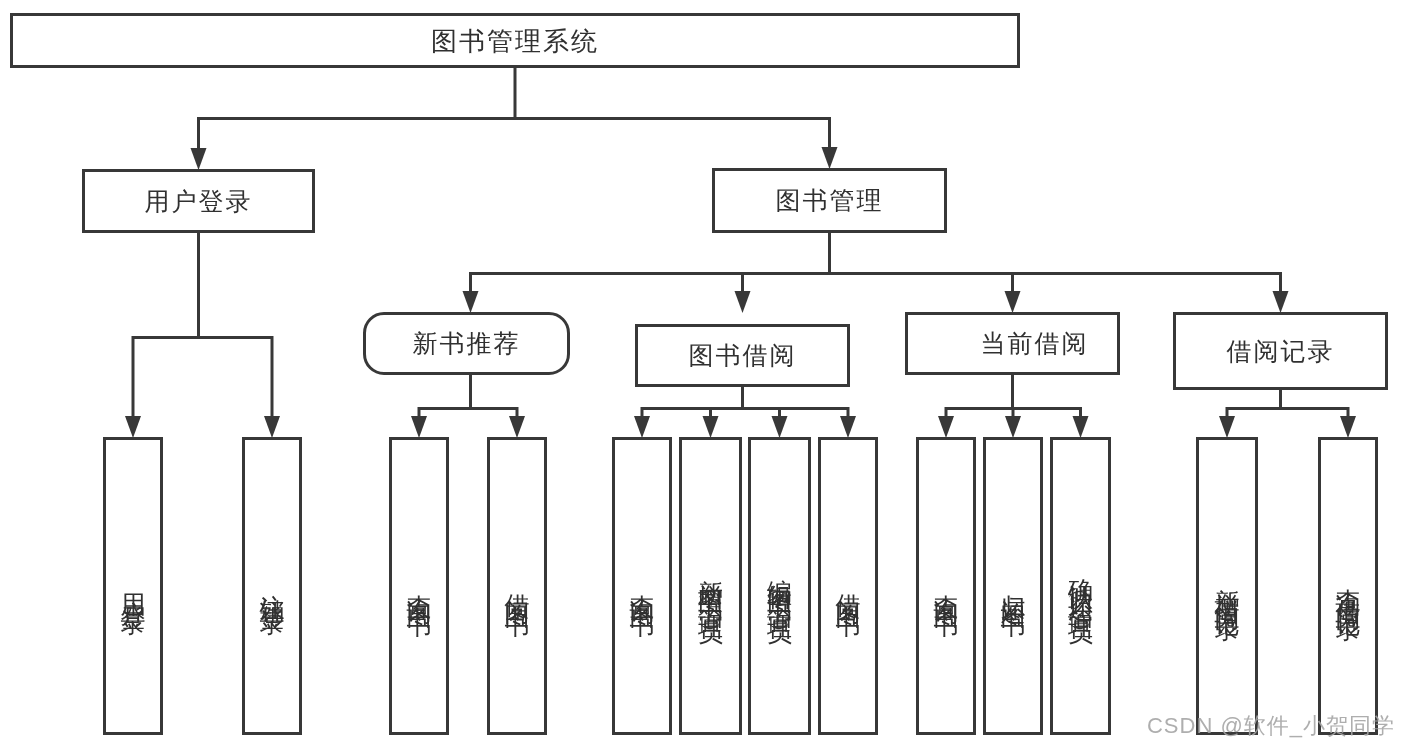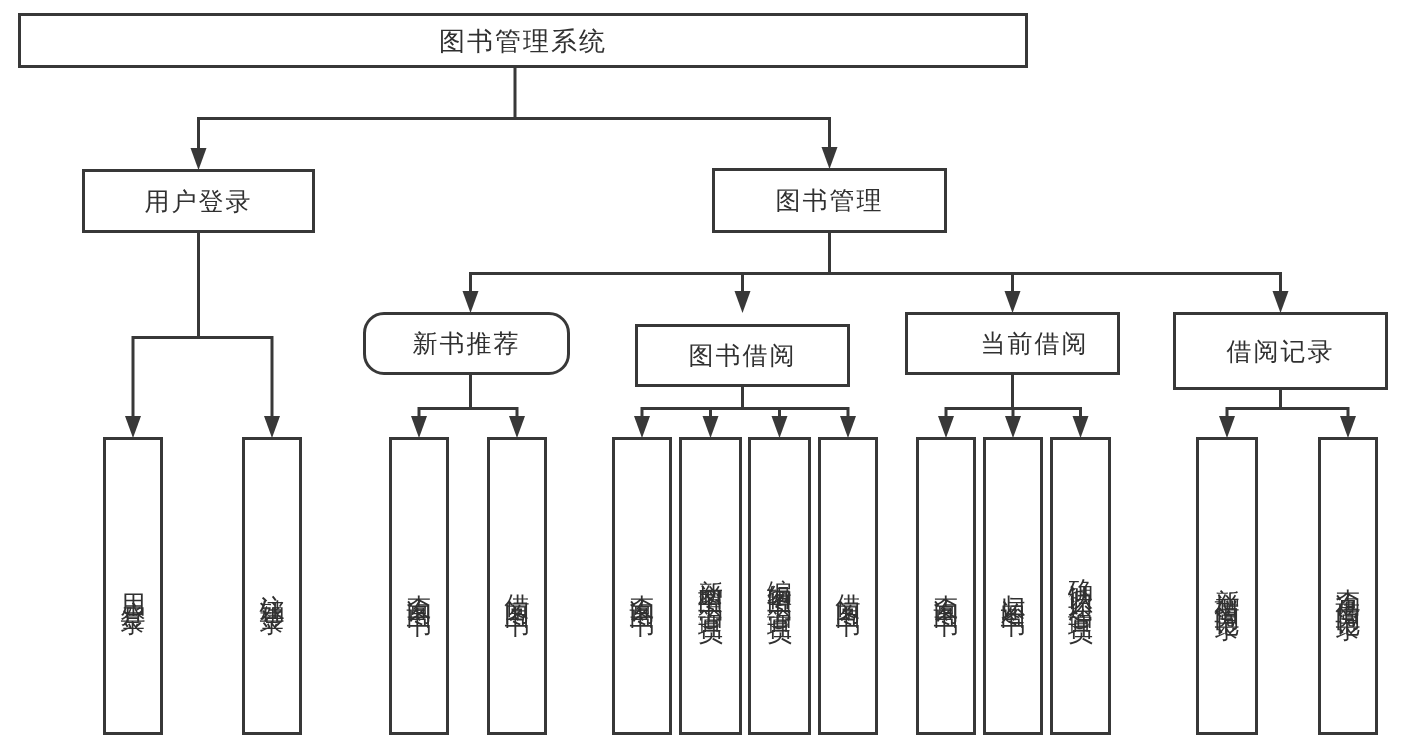--- a/index.html
+++ b/index.html
@@ -128,21 +128,21 @@
 
     <g>
       <path d="M1280.5,375 V407 M1227,408.5 H1348"></path>
       <line x1="1227" y1="407" x2="1227" y2="416"></line>
       <polygon points="1219,416 1235,416 1227,438"></polygon>
       <line x1="1348" y1="407" x2="1348" y2="416"></line>
       <polygon points="1340,416 1356,416 1348,438"></polygon>
     </g>
   </svg>
 
-  <div class="box root-box" style="left:10px; top:13px; width:1010px; height:55px;margin-left:8px;">
+  <div class="box root-box" style="left:10px; top:13px; width:1010px; height:55px;">
     <span class="hlabel">图书管理系统</span>
   </div>
 
   <div class="box" style="left:82px; top:169px; width:233px; height:64px;">
     <span class="hlabel">用户登录</span>
   </div>
   <div class="box" style="left:712px; top:168px; width:235px; height:65px;">
     <span class="hlabel">图书管理</span>
   </div>
 
@@ -196,14 +196,15 @@
     <span class="vlabel">确认归还（管理员）</span>
   </div>
 
   <div class="box" style="left:1196px; top:437px; width:62px; height:298px;">
     <span class="vlabel">新增借阅记录</span>
   </div>
   <div class="box" style="left:1318px; top:437px; width:60px; height:298px;">
     <span class="vlabel">查询借阅记录</span>
   </div>
 
+  <div class="watermark">CSDN @软件_小贺同学</div>
 
 </div>
 
 </body></html>

